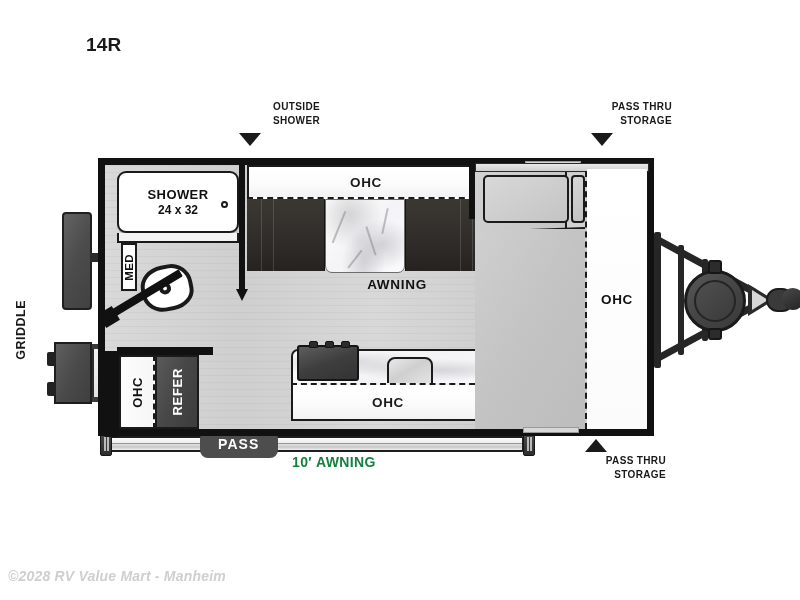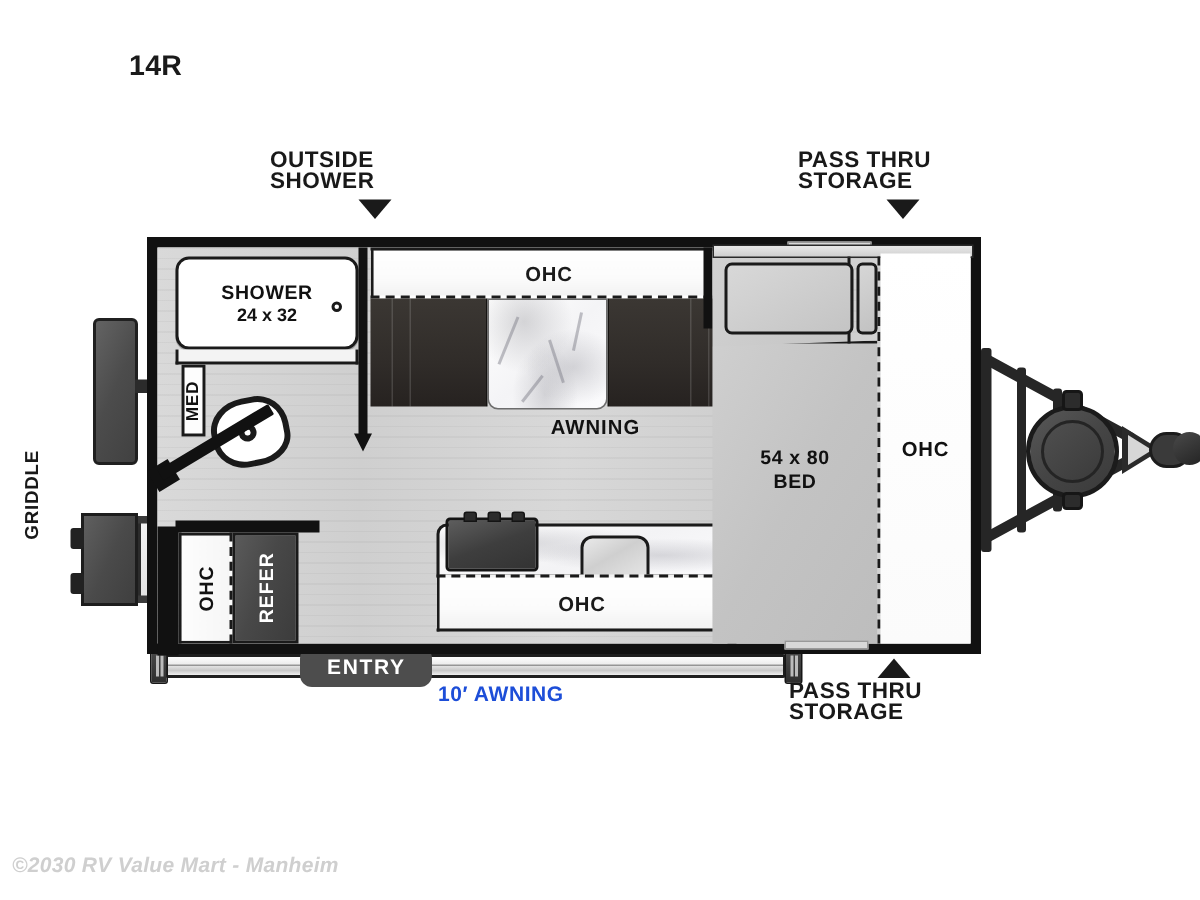--- a/index.html
+++ b/index.html
@@ -15,22 +15,22 @@
   
   #model-title {
     position: absolute; left: 86px; top: 34px;
     font-size: 19px; font-weight: 600; color: #1a1a1a;
     letter-spacing: .2px;
   }
 
   
   .callout {
     position: absolute;
-    text-align: left;
-    font-size: 15px; font-weight: 700; color: #191919;
+    text-align: right;
+    font-size: 10px; font-weight: 700; color: #191919;
     letter-spacing: .35px; line-height: 14px;
     white-space: pre-line;
   }
   .arrow-down, .arrow-up {
     position: absolute; width: 0; height: 0;
   }
   .arrow-down { border-left: 11px solid transparent; border-right: 11px solid transparent; border-top: 13px solid #1a1a1a; }
   .arrow-up   { border-left: 11px solid transparent; border-right: 11px solid transparent; border-bottom: 13px solid #1a1a1a; }
 
   #callout-outside-shower { left: 180px; top: 100px; width: 140px; }
@@ -301,21 +301,21 @@
   #awning-bracket-r { left: 523px; }
   #entry-badge {
     position:absolute; left: 200px; top: 431px;
     padding: 5px 18px 6px 18px;
     background: #4d4d4d; color: #ffffff;
     font-size: 14px; font-weight: 700; letter-spacing: 1.1px;
     border-radius: 8px;
   }
   #awning-label {
     position:absolute; left: 292px; top: 454px;
-    font-size: 14px; font-weight: 700; color:#1d4ed8; letter-spacing:.4px;
+    font-size: 14px; font-weight: 700; color:#15803d; letter-spacing:.4px;
   }
 
   
   #tongue { position:absolute; left: 648px; top: 226px; width: 150px; height: 148px; }
   .frame-bar { position:absolute; background:#262626; border-radius:2px; }
   #frame-top    { left: 4px; top: 7px;  width: 118px; height: 7px; transform-origin: left center; transform: rotate(28.5deg); }
   #frame-bottom { left: 4px; top: 132px; width: 118px; height: 7px; transform-origin: left center; transform: rotate(-28.5deg); }
   #frame-vert1  { left: 6px;  top: 6px;  width: 7px; height: 136px; }
   #frame-vert2  { left: 30px; top: 19px; width: 6px; height: 110px; }
   #frame-vert3  { left: 54px; top: 33px; width: 6px; height: 82px; }
@@ -413,21 +413,21 @@
   </div>
 
   <div id="awning-rail"></div>
   <div id="awning-rail-line"></div>
   <div class="awning-bracket" id="awning-bracket-l">
       <i></i>
     </div>
   <div class="awning-bracket" id="awning-bracket-r">
       <i></i>
     </div>
-  <div id="entry-badge">ENTRY</div>
+  <div id="entry-badge">PASS</div>
   <div id="awning-label">10′ AWNING</div>
 
   <div id="shell">
     <div id="floor"></div>
 
     <div class="blk" id="shower">
       <div id="shower-title">SHOWER</div>
       <div id="shower-size">24 x 32</div>
       <div id="shower-drain"></div>
     </div>
@@ -483,23 +483,19 @@
     <div class="blk ohc" id="ohc-kitchen">OHC</div>
     <div class="blk" id="kitchen-right-wall"></div>
 
     <div class="blk" id="bed-divider"></div>
     <div id="pass-top-notch"></div>
     <div class="blk" id="bed-area"></div>
     <div id="bed-headband"></div>
     <div id="pillow"></div>
     <div id="pillow2"></div>
     <div id="bed-mattress"></div>
-    <div id="bed-label">
-      <span>54 x 80</span><br>
-      <span>BED</span>
-    </div>
     <div id="bed-dash"></div>
     <div class="blk" id="ohc-bed">OHC</div>
     <div id="pass-bot-notch"></div>
   </div>
 
-  <div id="footer">©2030 RV Value Mart - Manheim</div>
+  <div id="footer">©2028 RV Value Mart - Manheim</div>
 </div>
 
 </body></html>

